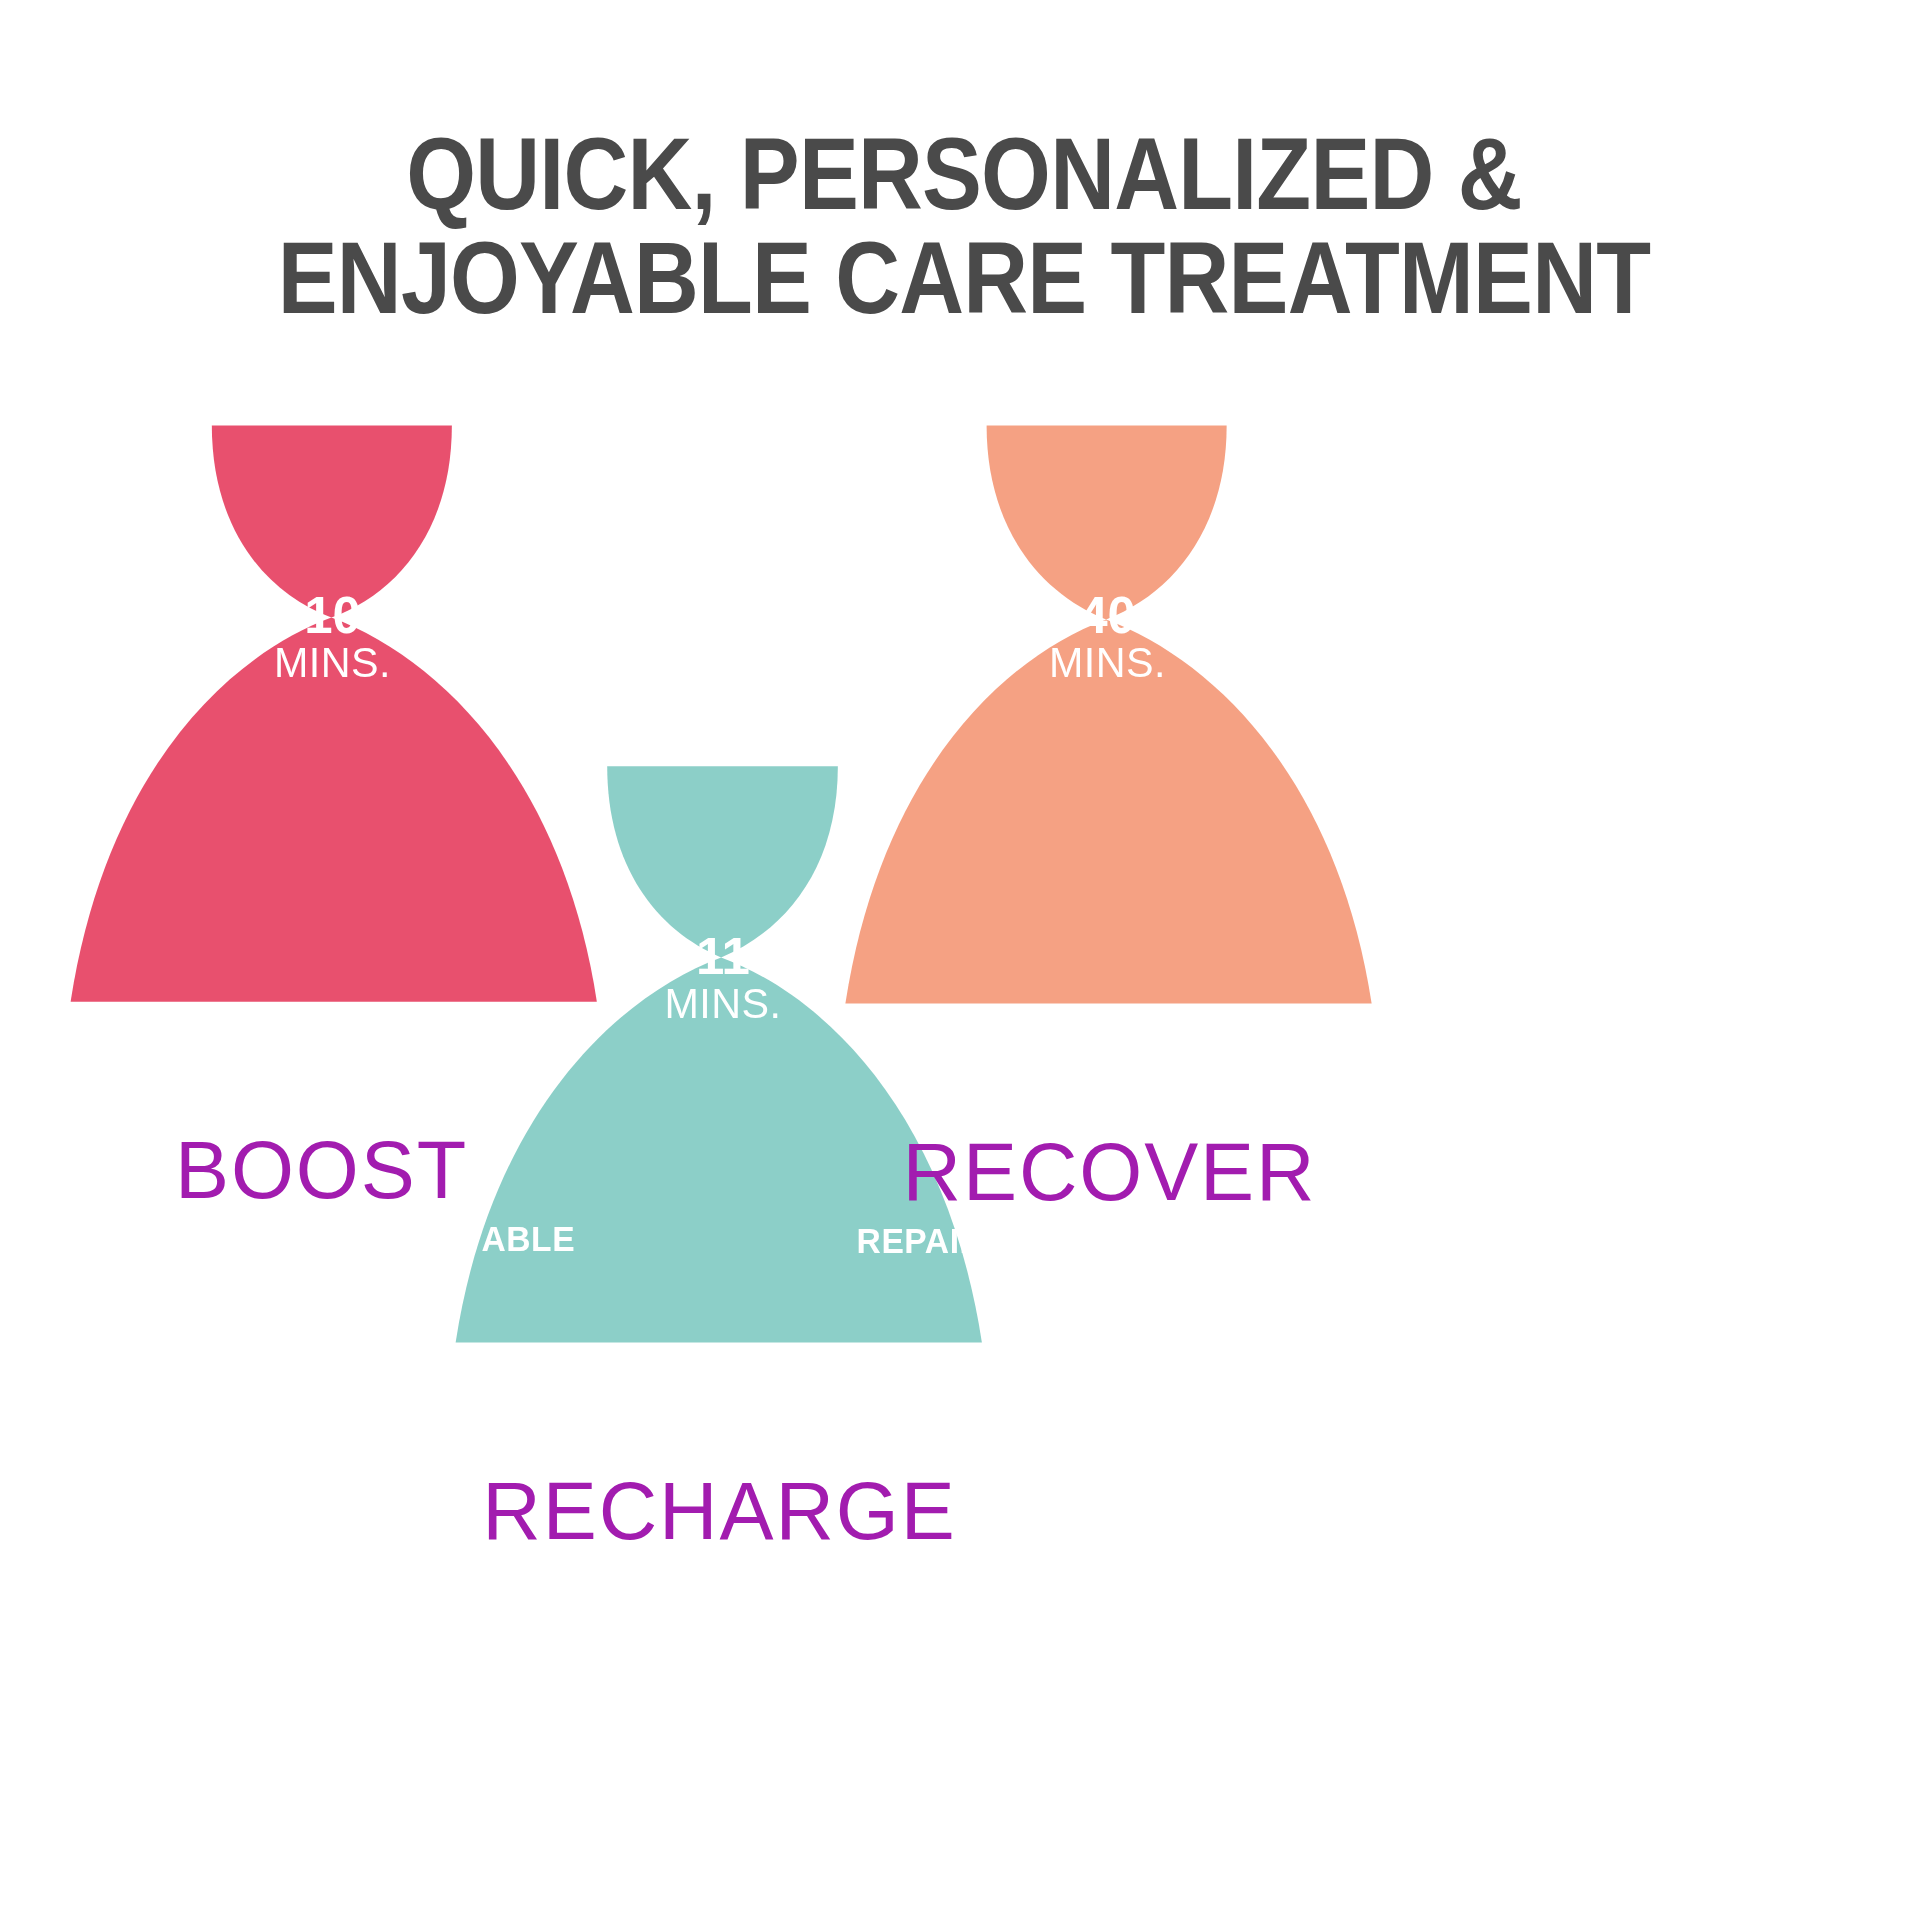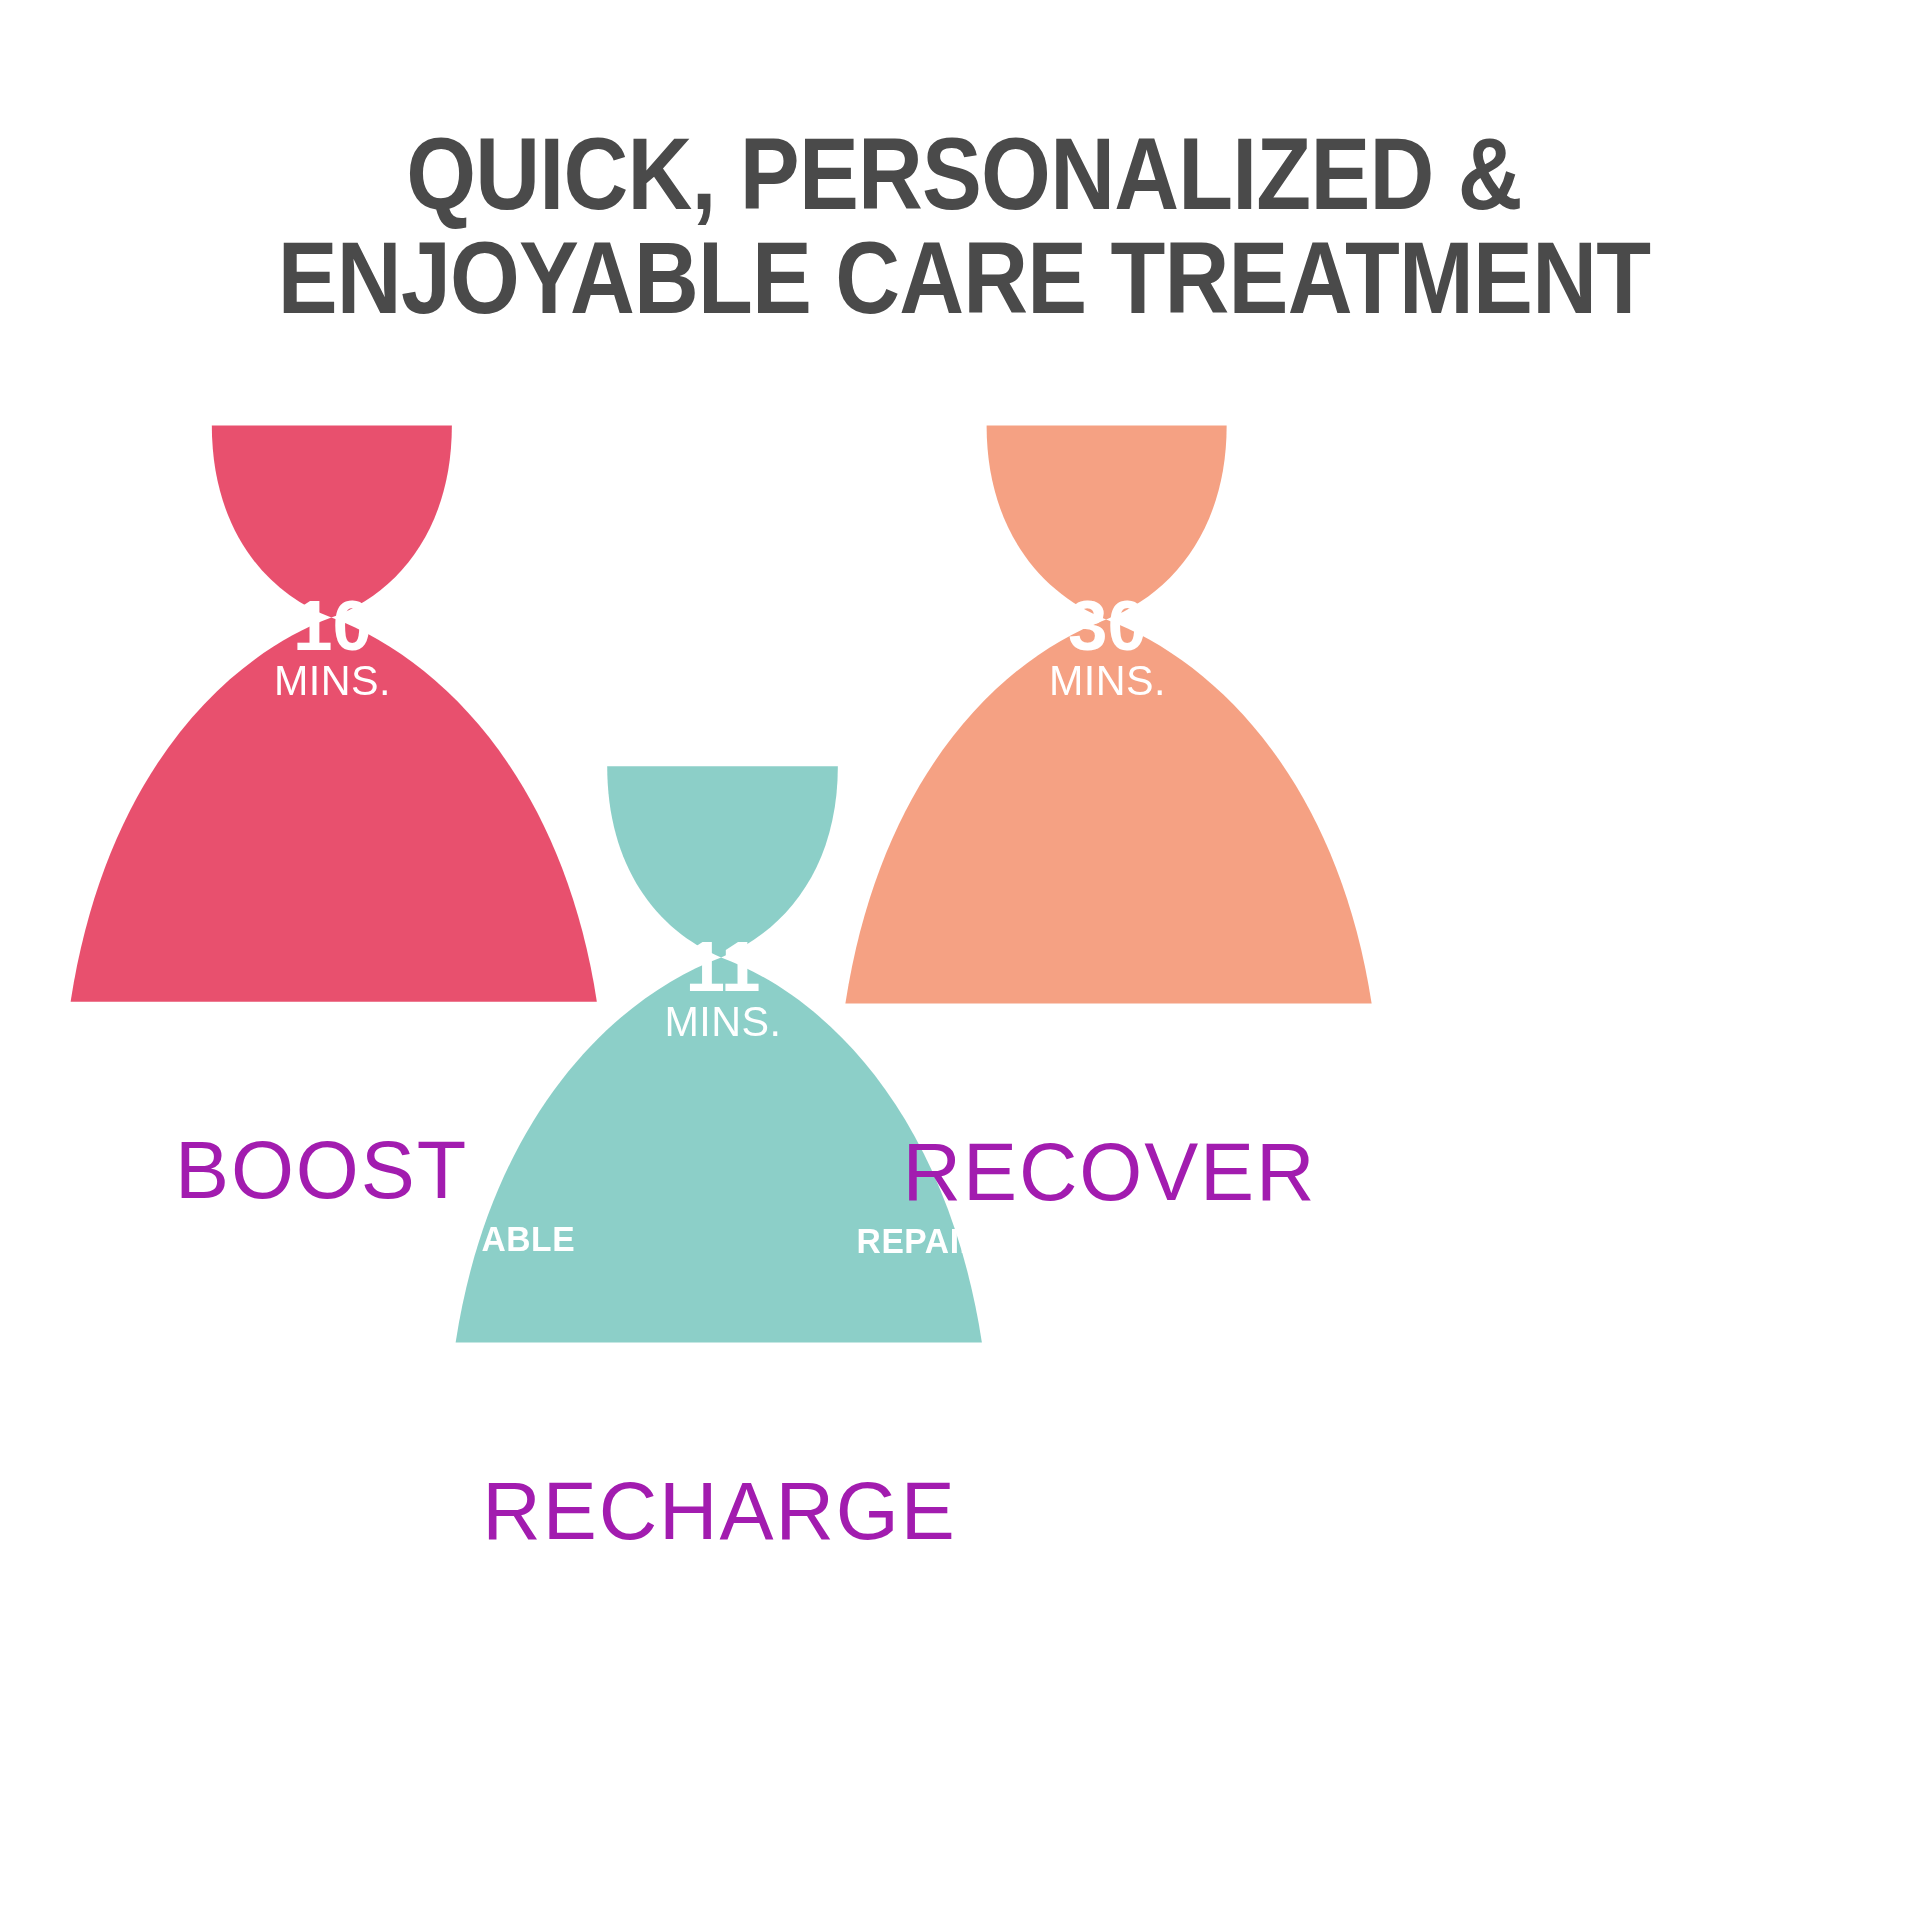--- a/index.html
+++ b/index.html
@@ -54,21 +54,21 @@
   .label-group {
     position: absolute;
     text-align: center;
     color: #ffffff;
     pointer-events: none;
   }
   .mins-num {
     display: block;
     font-family: "Liberation Sans Narrow", "Liberation Sans", sans-serif;
     font-weight: bold;
-    font-size: 71px;
+    font-size: 51px;
     line-height: 0.92;
     letter-spacing: 0px;
     color: #ffffff;
   }
   .mins-unit {
     display: block;
     font-family: "Liberation Sans", sans-serif;
     font-weight: 300;
     font-size: 43px;
     line-height: 1.05;
@@ -140,21 +140,21 @@
   <div class="label-group" style="left:607px; top:934px; width:232px;">
     <span class="mins-num">11</span>
     <span class="mins-unit">MINS.</span>
   </div>
   <div class="label-group" style="left:456px; top:1471px; width:527px;">
     <span class="name-title">RECHARGE</span>
     <span class="name-sub">DEEP, INVIGORATING, INTENSE</span>
   </div>
 
   <div class="label-group" style="left:987px; top:593px; width:241px;">
-    <span class="mins-num">30</span>
+    <span class="mins-num">40</span>
     <span class="mins-unit">MINS.</span>
   </div>
   <div class="label-group" style="left:846px; top:1132px; width:527px;">
     <span class="name-title">RECOVER</span>
     <span class="name-sub">REPAIR, ADVANCED, TRANSFORMATIVE</span>
   </div>
 
 </div>
 
 

